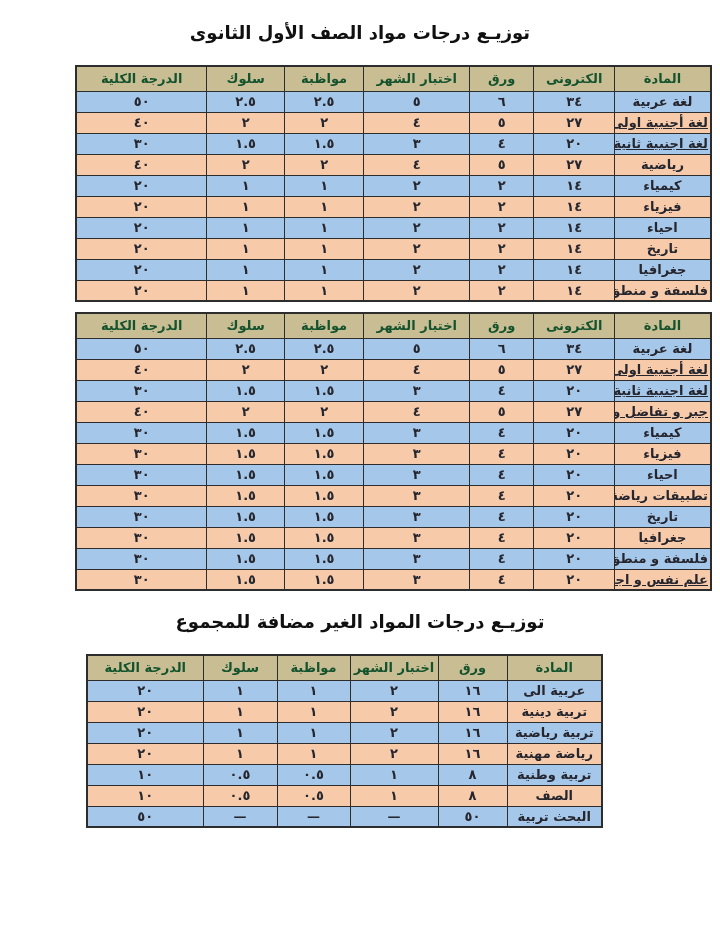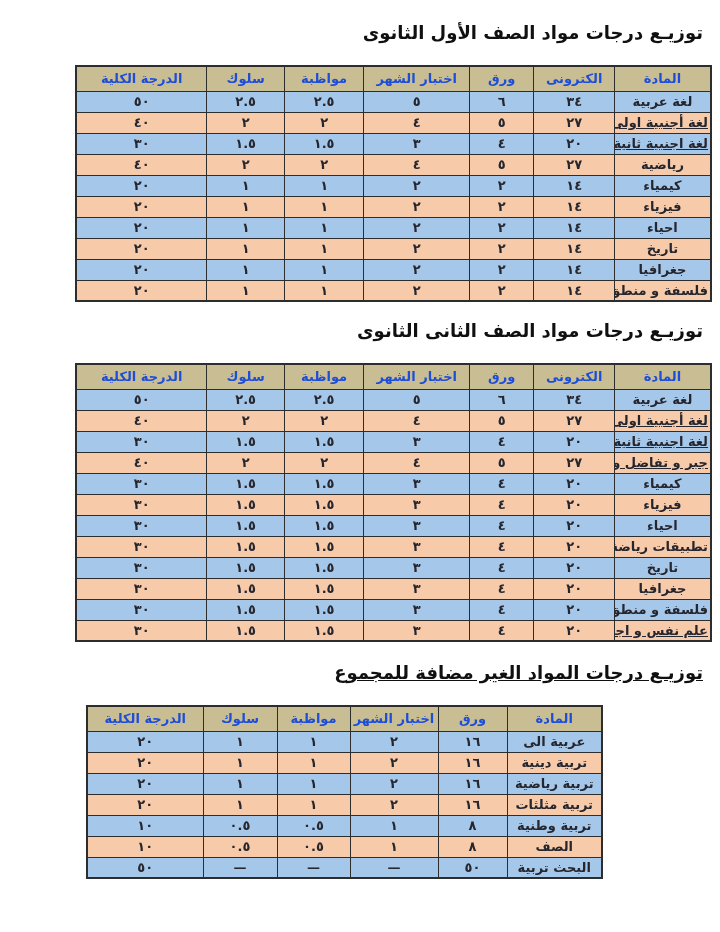--- a/index.html
+++ b/index.html
@@ -6,51 +6,52 @@
   html, body { margin: 0; padding: 0; background: #ffffff; }
   .page {
     position: relative;
     width: 720px;
     height: 932px;
     background: #ffffff;
     overflow: hidden;
     font-family: "DejaVu Sans", sans-serif;
   }
   .title {
+    text-align: center;
     font-weight: 700;
     font-size: 18px;
     line-height: 30px;
     color: #101010;
     margin: 17px;
     direction: rtl;
   }
   .title-1 { margin-top: 18px; }
   .title-2 { margin-top: 14px; }
-  .title-3 { margin-top: 16px; text-decoration: underline; }
+  .title-3 { margin-top: 16px; }
 
   table.grades {
     border-collapse: collapse;
     direction: rtl;
     table-layout: fixed;
     border: 2px solid #2d2d2d;
   }
   table.grades th, table.grades td {
     border: 1px solid #2d2d2d;
     text-align: center;
     vertical-align: middle;
     font-weight: 700;
     padding: 0 2px;
     overflow: hidden;
     white-space: nowrap;
   }
   table.grades th {
     background: var(--header-bg, #c9bd93);
     height: 25px;
     font-size: 13px;
-    color: #1d4ed8;
+    color: #14532d;
   }
   table.grades td {
     height: 21px;
     font-size: 13px;
     color: #26262f;
   }
   tr.row-blue  td { background: var(--row-blue,  #a5c7e9); }
   tr.row-peach td { background: var(--row-peach, #f7cbaa); }
 
   
@@ -181,21 +182,20 @@
           <td>١٤</td>
           <td>٢</td>
           <td>٢</td>
           <td>١</td>
           <td>١</td>
           <td>٢٠</td>
         </tr>
       </tbody>
     </table>
 
-  <h2 class="title title-2">توزيـع درجات مواد الصف الثانى الثانوى</h2>
   <table class="grades t7 second">
       <thead>
         <tr>
           <th>المادة</th>
           <th>الكترونى</th>
           <th>ورق</th>
           <th>اختبار الشهر</th>
           <th>مواظبة</th>
           <th>سلوك</th>
           <th>الدرجة الكلية</th>
@@ -344,21 +344,21 @@
         </tr>
         <tr class="row-blue">
           <td>تربية رياضية</td>
           <td>١٦</td>
           <td>٢</td>
           <td>١</td>
           <td>١</td>
           <td>٢٠</td>
         </tr>
         <tr class="row-peach">
-          <td>تربية مثلثات</td>
+          <td>رياضة مهنية</td>
           <td>١٦</td>
           <td>٢</td>
           <td>١</td>
           <td>١</td>
           <td>٢٠</td>
         </tr>
         <tr class="row-blue">
           <td>تربية وطنية</td>
           <td>٨</td>
           <td>١</td>

